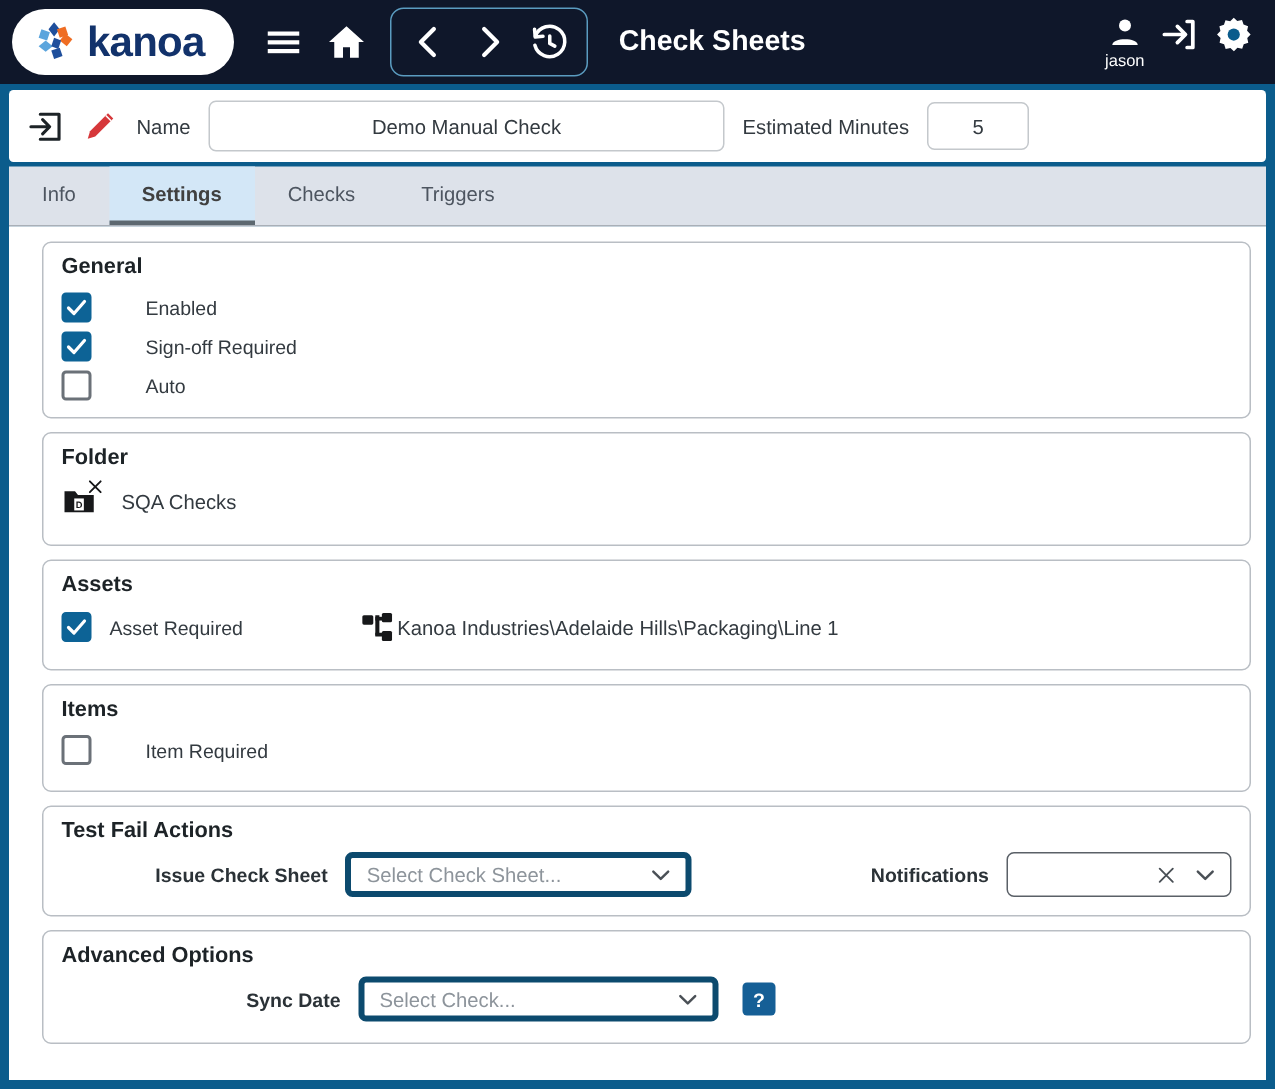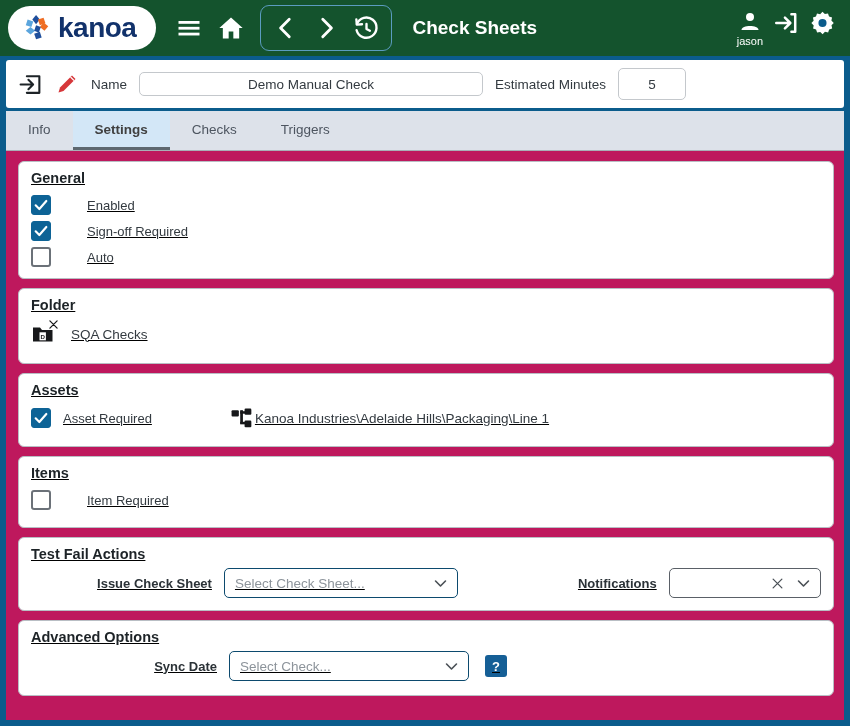--- a/index.html
+++ b/index.html
@@ -13,21 +13,21 @@
     width: 850px; height: 726px;
     background: #0b5c8c;
     display: flex; flex-direction: column;
   }
 
   
   .header {
     height: 56px; flex: 0 0 56px;
     display: flex; align-items: center;
     padding: 0 10px 0 8px;
-    background: #14532d;
+    background: #0f172a;
   }
   .logo-pill {
     background: #ffffff;
     border-radius: 26px;
     height: 44px;
     display: flex; align-items: center;
     padding: 0 20px 0 14px;
     gap: 6px;
     margin-right: 16px;
   }
@@ -74,21 +74,21 @@
     background: #ffffff;
     border-radius: 3px;
     height: 48px; flex: 0 0 48px;
     display: flex; align-items: center;
     padding: 0 12px;
     gap: 12px;
   }
   .tb-icon { display: flex; align-items: center; cursor: pointer; }
   .lbl { font-size: 13.5px; color: #333a40; }
   .name-input {
-    width: 344px; height: 24px;
+    width: 344px; height: 34px;
     border: 1px solid #c4c8cc; border-radius: 5px;
     background: #fff;
     font-family: "Liberation Sans", sans-serif;
     font-size: 13.5px; color: #333a40;
     text-align: center;
   }
   .minutes-input {
     width: 68px; height: 32px;
     border: 1px solid #c4c8cc; border-radius: 5px;
     background: #fff;
@@ -114,25 +114,24 @@
   }
   .tab.active {
     background: #d3e7f7;
     color: #404040; font-weight: bold;
     border-bottom: 3px solid #5d6870;
   }
 
   
   .content {
     margin: 0 6px 6px 6px;
-    background: #be185d;
+    background: #ffffff;
     flex: 1 1 auto;
-    padding: 10px 10px 8px 12px;
+    padding: 10px 10px 8px 22px;
     overflow: hidden;
-    text-decoration: underline;
   }
   .panel {
     border: 1px solid #b9bec4;
     border-radius: 6px;
     margin-bottom: 9px;
     padding: 8px 12px 10px 12px;
     background: #fff;
     position: relative;
   }
   .panel-title {
@@ -157,21 +156,21 @@
   .asset-row { display: flex; align-items: center; height: 28px; }
   .asset-path { font-size: 13.5px; color: #333a40; margin-left: 0; }
   .asset-icon { margin-left: 78px; display: flex; align-items: center; }
 
   .field-row { display: flex; align-items: center; margin-top: 6px; }
   .field-label {
     font-size: 13px; font-weight: bold; color: #2b3237;
     text-align: right;
   }
   .select {
-    border: 1px solid #0c4a6e; border-radius: 5px;
+    border: 4px solid #0c4a6e; border-radius: 5px;
     background: #fff;
     height: 30px;
     display: flex; align-items: center;
     padding: 0 8px 0 10px;
     cursor: pointer;
   }
   .select .ph { font-size: 13.5px; color: #8d949b; flex: 1 1 auto; }
   .chev { width: 17px; height: 17px; color: #4a5056; }
   .select.multi { border: 1px solid #5a6067; justify-content: flex-end; gap: 10px; }
   .clear-x { width: 15px; height: 15px; color: #4a5056; cursor: pointer; }

